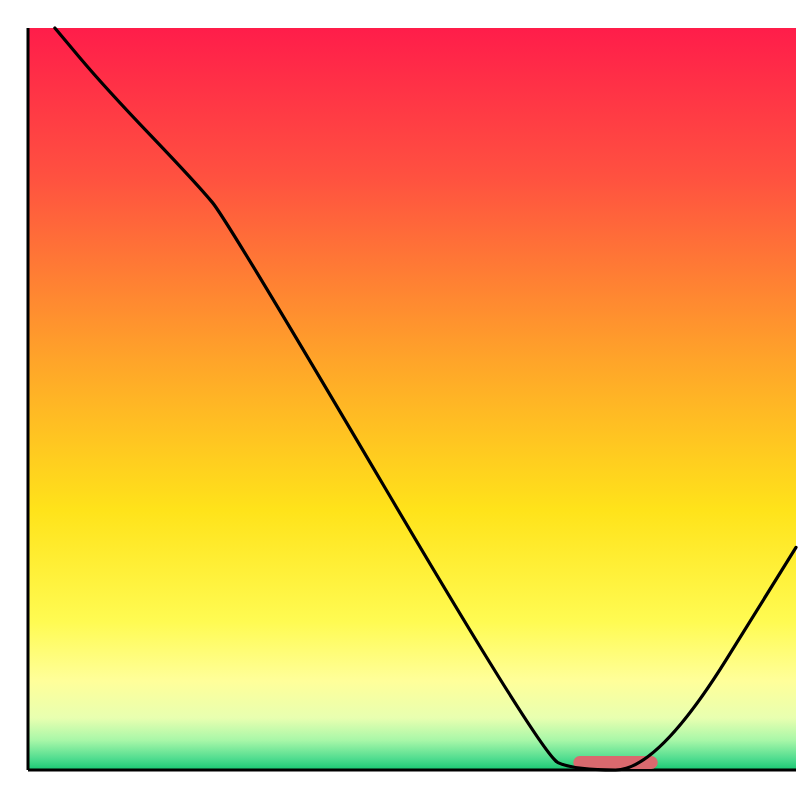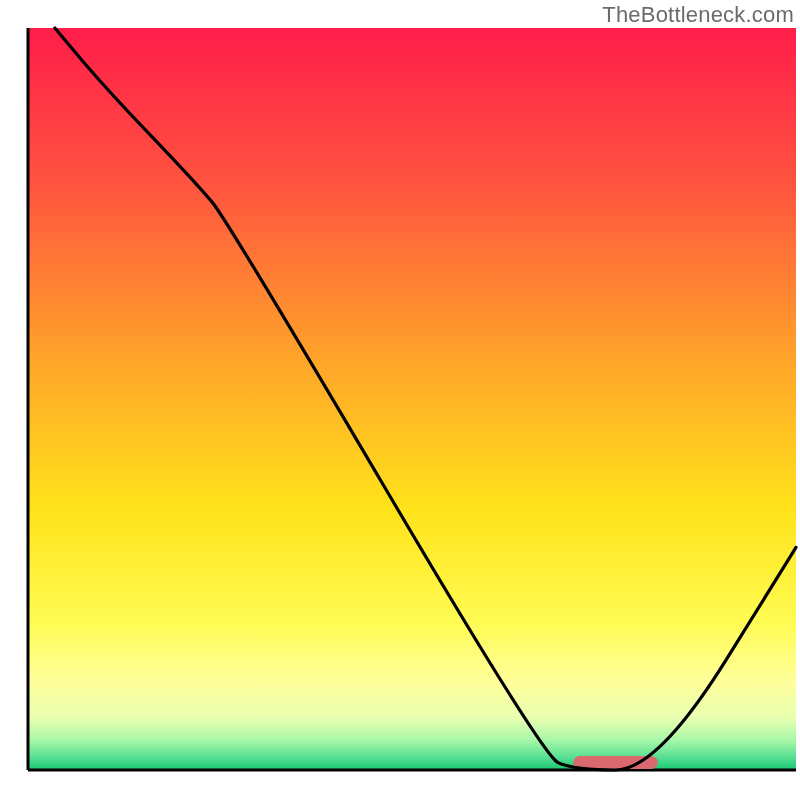--- a/index.html
+++ b/index.html
@@ -26,21 +26,20 @@
     z-index: 10;
   }
   svg {
     display: block;
   }
 </style>
 </head>
 <body>
 
 <div class="container">
-  <div class="watermark">TheBottleneck.com</div>
   <svg id="chart-svg" width="800" height="800" viewBox="0 0 800 800">
       <defs>
         <linearGradient id="bg-grad" x1="0" y1="0" x2="0" y2="1">
           <stop offset="0%" stop-color="#ff1d4a"></stop>
           <stop offset="20%" stop-color="#ff5140"></stop>
           <stop offset="45%" stop-color="#ffa529"></stop>
           <stop offset="65%" stop-color="#ffe31a"></stop>
           <stop offset="80%" stop-color="#fffb52"></stop>
           <stop offset="88%" stop-color="#ffff9a"></stop>
           <stop offset="93%" stop-color="#e8ffb0"></stop>

